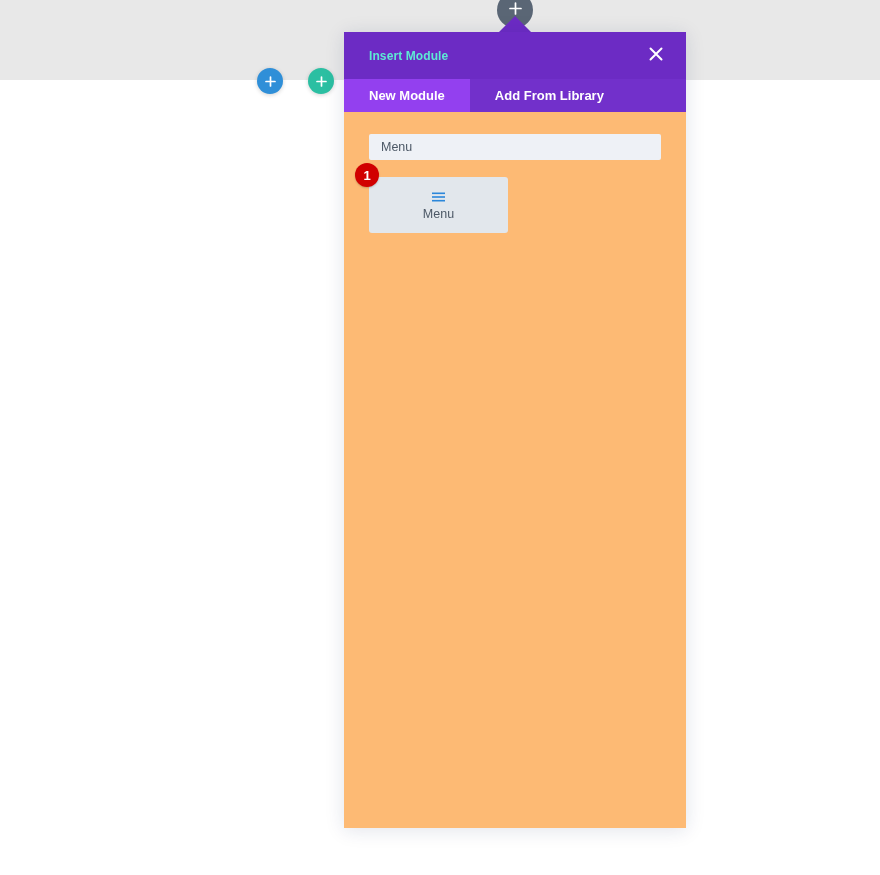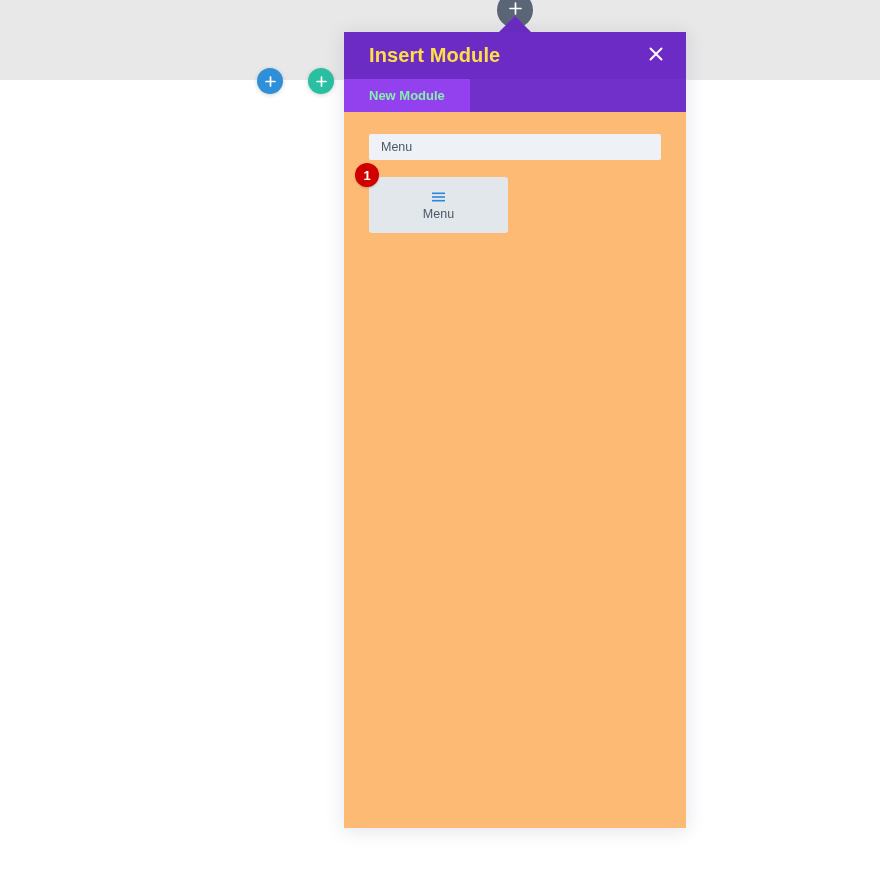--- a/index.html
+++ b/index.html
@@ -93,22 +93,22 @@
   .modal-header {
     height: 47px;
     background: #6c2bc4;
     display: flex;
     align-items: center;
     justify-content: space-between;
     padding: 0 18px 0 25px;
     flex: 0 0 auto;
   }
   .modal-title {
-    color: #fde047;
-    font-size: 20px;
+    color: #5eead4;
+    font-size: 12px;
     font-weight: bold;
     letter-spacing: 0.1px;
   }
   .modal-close {
     width: 24px;
     height: 24px;
     display: flex;
     align-items: center;
     justify-content: center;
     cursor: pointer;
@@ -118,21 +118,21 @@
   .modal-tabs {
     height: 33px;
     background: #7230cb;
     display: flex;
     flex: 0 0 auto;
   }
   .modal-tab {
     display: flex;
     align-items: center;
     padding: 0 25px;
-    color: #86efac;
+    color: #ffffff;
     font-size: 13px;
     font-weight: bold;
     cursor: pointer;
     white-space: nowrap;
     background: transparent;
   }
   .modal-tab.is-active {
     background: #9340ef;
   }
 
@@ -253,20 +253,21 @@
       <span>
         <svg width="14" height="14" viewBox="0 0 14 14" aria-hidden="true">
           <path d="M1.5 1.5 L12.5 12.5 M12.5 1.5 L1.5 12.5" stroke="#ffffff" stroke-width="2" stroke-linecap="round"></path>
         </svg>
       </span>
     </div>
   </div>
 
   <div class="modal-tabs">
     <div class="modal-tab is-active">New Module</div>
+    <div class="modal-tab">Add From Library</div>
   </div>
 
   <div class="modal-body">
 
     <div class="search-wrap">
       <input class="search-input" type="text" value="Menu" placeholder="Search Modules" style="">
     </div>
 
     <div class="module-grid">
 

